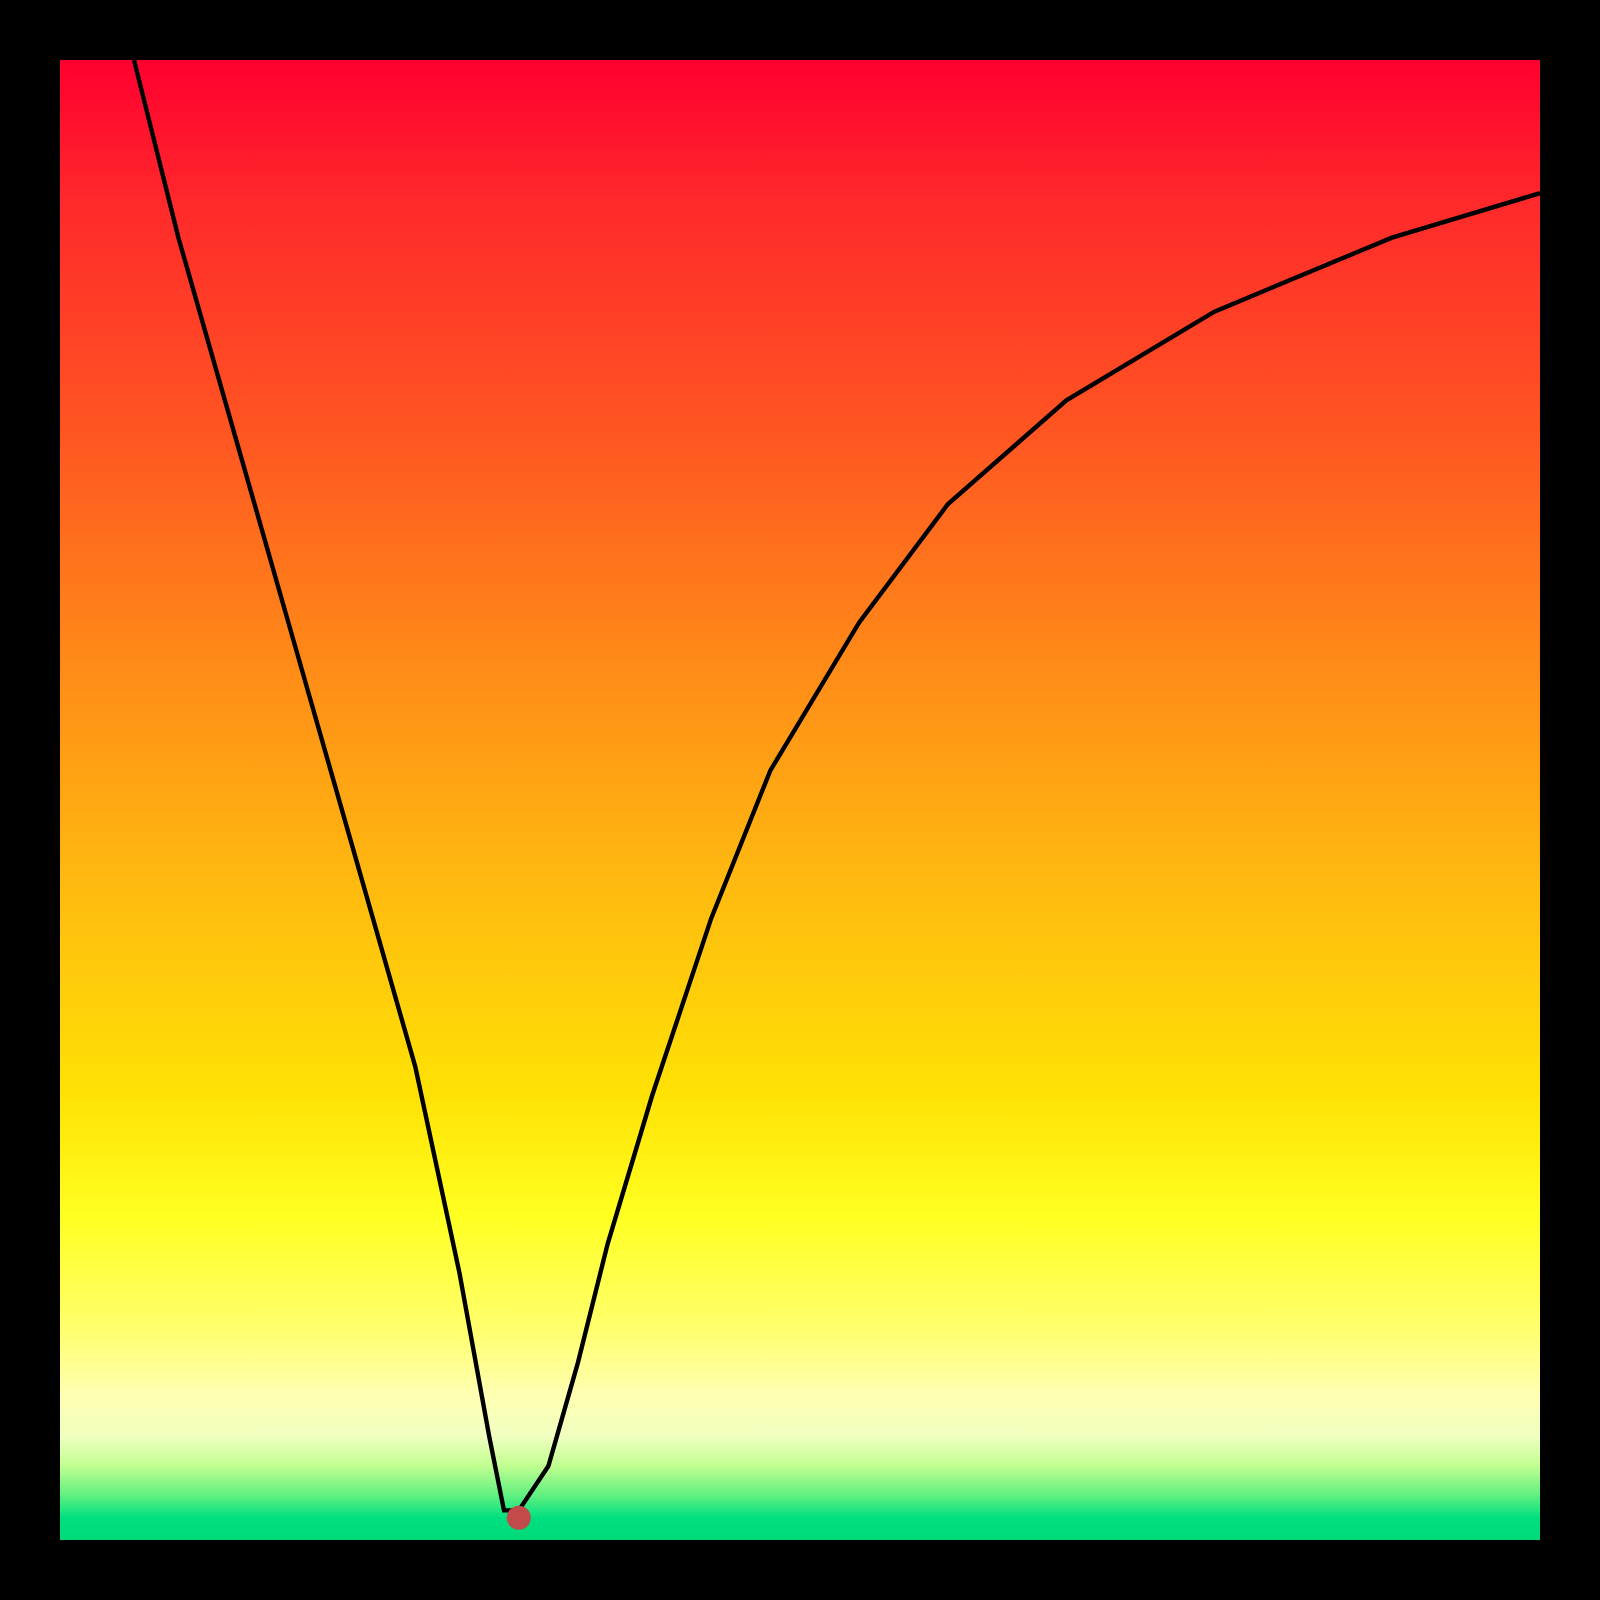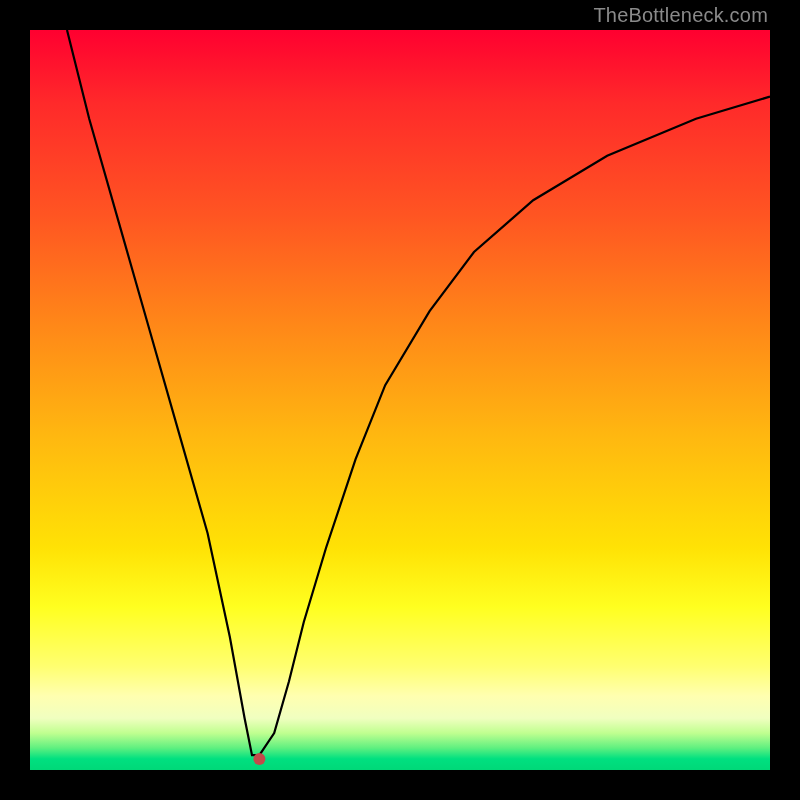--- a/index.html
+++ b/index.html
@@ -54,20 +54,19 @@
   }
   .marker {
     fill: #c24a4a;
     stroke: none;
   }
 </style>
 </head>
 <body>
 
 <div class="frame">
-  <div class="watermark">TheBottleneck.com</div>
   <div class="plot-area">
     <svg class="curve-svg" viewBox="0 0 740 740" preserveAspectRatio="none">
       <path class="curve-path" d="M37.0 0.0 L59.2 88.8 L88.8 192.4 L118.4 296.0 L148.0 399.6 L177.6 503.2 L199.8 606.8 L214.6 688.2 L222.0 725.2 L229.4 725.2 L244.2 703.0 L259.0 651.2 L273.8 592.0 L296.0 518.0 L325.6 429.2 L355.2 355.2 L399.6 281.2 L444.0 222.0 L503.2 170.2 L577.2 125.8 L666.0 88.8 L740.0 66.6"></path>
       <circle class="marker" r="6" cx="229.4" cy="728.9"></circle>
     </svg>
   </div>
 </div>
 
 </body></html>

